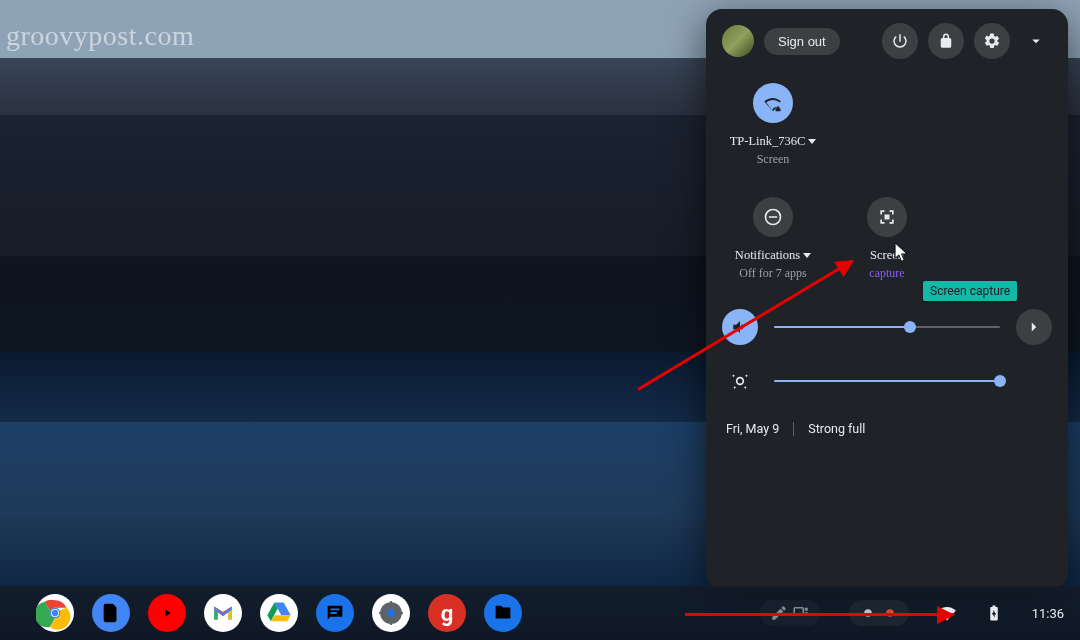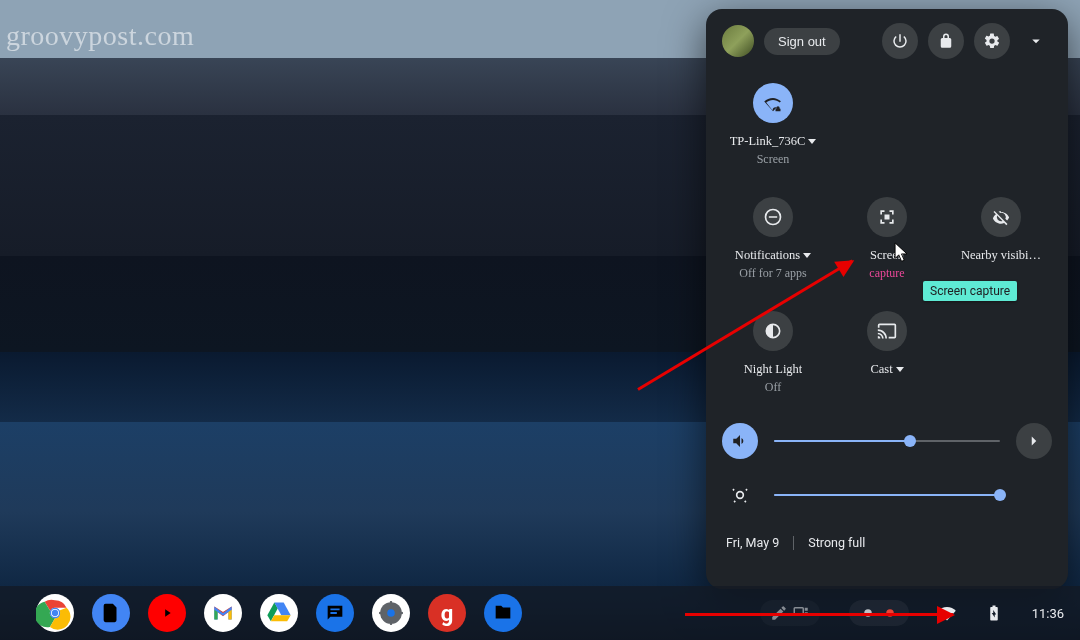--- a/index.html
+++ b/index.html
@@ -45,21 +45,21 @@
   .srow{display:flex;align-items:center;gap:16px;margin-bottom:18px;position:relative;}
   .scirc{flex:0 0 36px;width:36px;height:36px;border-radius:50%;display:flex;align-items:center;justify-content:center;}
   .scirc.on{background:#8ab4f8;}
   .scirc.off{background:transparent;}
   .track{flex:1;height:2px;background:#5f6368;border-radius:1px;position:relative;}
   .track .fill{position:absolute;left:0;top:0;bottom:0;background:#8ab4f8;border-radius:1px;}
   .track .thumb{position:absolute;top:50%;width:12px;height:12px;border-radius:50%;background:#8ab4f8;transform:translate(-50%,-50%);}
   .audio-arrow{flex:0 0 36px;width:36px;height:36px;border-radius:50%;background:#3c4043;display:flex;align-items:center;justify-content:center;cursor:pointer;}
   .footer{display:flex;align-items:center;gap:14px;font-size:12.5px;color:#e8eaed;padding:4px 10px 0 10px;}
   .footer .sep{width:1px;height:14px;background:#5f6368;}
-  .tooltip{position:absolute;background:#5eead4;color:#202124;font-size:12px;padding:3px 7px;border-radius:2px;box-shadow:0 1px 3px rgba(0,0,0,0.4);}
+  .tooltip{position:absolute;background:#14b8a6;color:#202124;font-size:12px;padding:3px 7px;border-radius:2px;box-shadow:0 1px 3px rgba(0,0,0,0.4);}
   .cursor{position:absolute;width:15px;height:22px;z-index:30;}
   .arrow-red{position:absolute;height:3px;background:#e70000;transform-origin:left center;z-index:25;}
   .arrow-red::after{content:"";position:absolute;right:-2px;top:50%;transform:translateY(-50%);border-left:18px solid #e70000;border-top:9px solid transparent;border-bottom:9px solid transparent;}
   svg{fill:currentColor;}
   .circ.on{color:#202124;}
   .circ.off{color:#e8eaed;}
   .scirc.on{color:#202124;}
   .scirc.off{color:#e8eaed;}
   .hicon{color:#e8eaed;}
   .audio-arrow{color:#e8eaed;}
@@ -128,59 +128,24 @@
     </div>
     <div class="tile">
       <div class="circ off">
         <svg width="20" height="20" viewBox="0 0 24 24">
             <path d="M4 4h5v2H6v3H4V4zm11 0h5v5h-2V6h-3V4zM4 15h2v3h3v2H4v-5zm14 0h2v5h-5v-2h3v-3zM9 9h6v6H9z"></path>
           </svg>
       </div>
       <div class="lbl">
           <span>Screen</span>
         </div>
-      <div class="sub" style="color:#ec4899;">capture</div>
-    </div>
-    <div class="tile">
-      <div class="circ off">
-        <svg width="20" height="20" viewBox="0 0 24 24">
-            <path d="M12 6c4.42 0 8.17 2.73 9.73 6.6-.55 1.37-1.38 2.6-2.4 3.6l-2.14-2.14A5 5 0 0 0 12 7a5 5 0 0 0-1.06.12L9.1 5.28A11.9 11.9 0 0 1 12 5zm-9.19.19L4.22 4.78 19.78 20.34l-1.41 1.41-2.55-2.55A11.9 11.9 0 0 1 12 20C7.58 20 3.83 17.27 2.27 13.4c.74-1.84 1.99-3.45 3.57-4.66L2.81 5.71zM12 17a5 5 0 0 0 1.7-.3l-6.4-6.4A5 5 0 0 0 12 17z"></path>
-          </svg>
-      </div>
-      <div class="lbl">
-          <span>Nearby visibi…</span>
-        </div>
-    </div>
-  </div>
-
-  <div class="row3">
-    <div class="tile">
-      <div class="circ off">
-        <svg width="20" height="20" viewBox="0 0 24 24">
-            <path d="M12 3a9 9 0 0 0 0 18 9 9 0 0 0 0-18zm0 16V5a7 7 0 0 1 0 14z"></path>
-          </svg>
-      </div>
-      <div class="lbl">
-          <span>Night Light</span>
-        </div>
-      <div class="sub">Off</div>
-    </div>
-    <div class="tile">
-      <div class="circ off">
-        <svg width="20" height="20" viewBox="0 0 24 24">
-            <path d="M21 3H3a2 2 0 0 0-2 2v3h2V5h18v14h-7v2h7a2 2 0 0 0 2-2V5a2 2 0 0 0-2-2zM1 18v3h3a3 3 0 0 0-3-3zm0-4v2a5 5 0 0 1 5 5h2a7 7 0 0 0-7-7zm0-4v2a9 9 0 0 1 9 9h2c0-6.08-4.92-11-11-11z"></path>
-          </svg>
-      </div>
-      <div class="lbl">
-          <span>Cast</span>
-          <span class="caret"></span>
-        </div>
-    </div>
-    <div></div>
-  </div>
+      <div class="sub" style="color:#8b5cf6;">capture</div>
+    </div>
+  </div>
+
 
   <div class="sliders">
     <div class="srow">
       <div class="scirc on">
         <svg width="18" height="18" viewBox="0 0 24 24">
             <path d="M3 9v6h4l5 5V4L7 9H3zm13.5 3a4.5 4.5 0 0 0-2.5-4.03v8.05A4.5 4.5 0 0 0 16.5 12z"></path>
           </svg>
       </div>
       <div class="track">
         <div class="fill" style="width:60%"></div>

